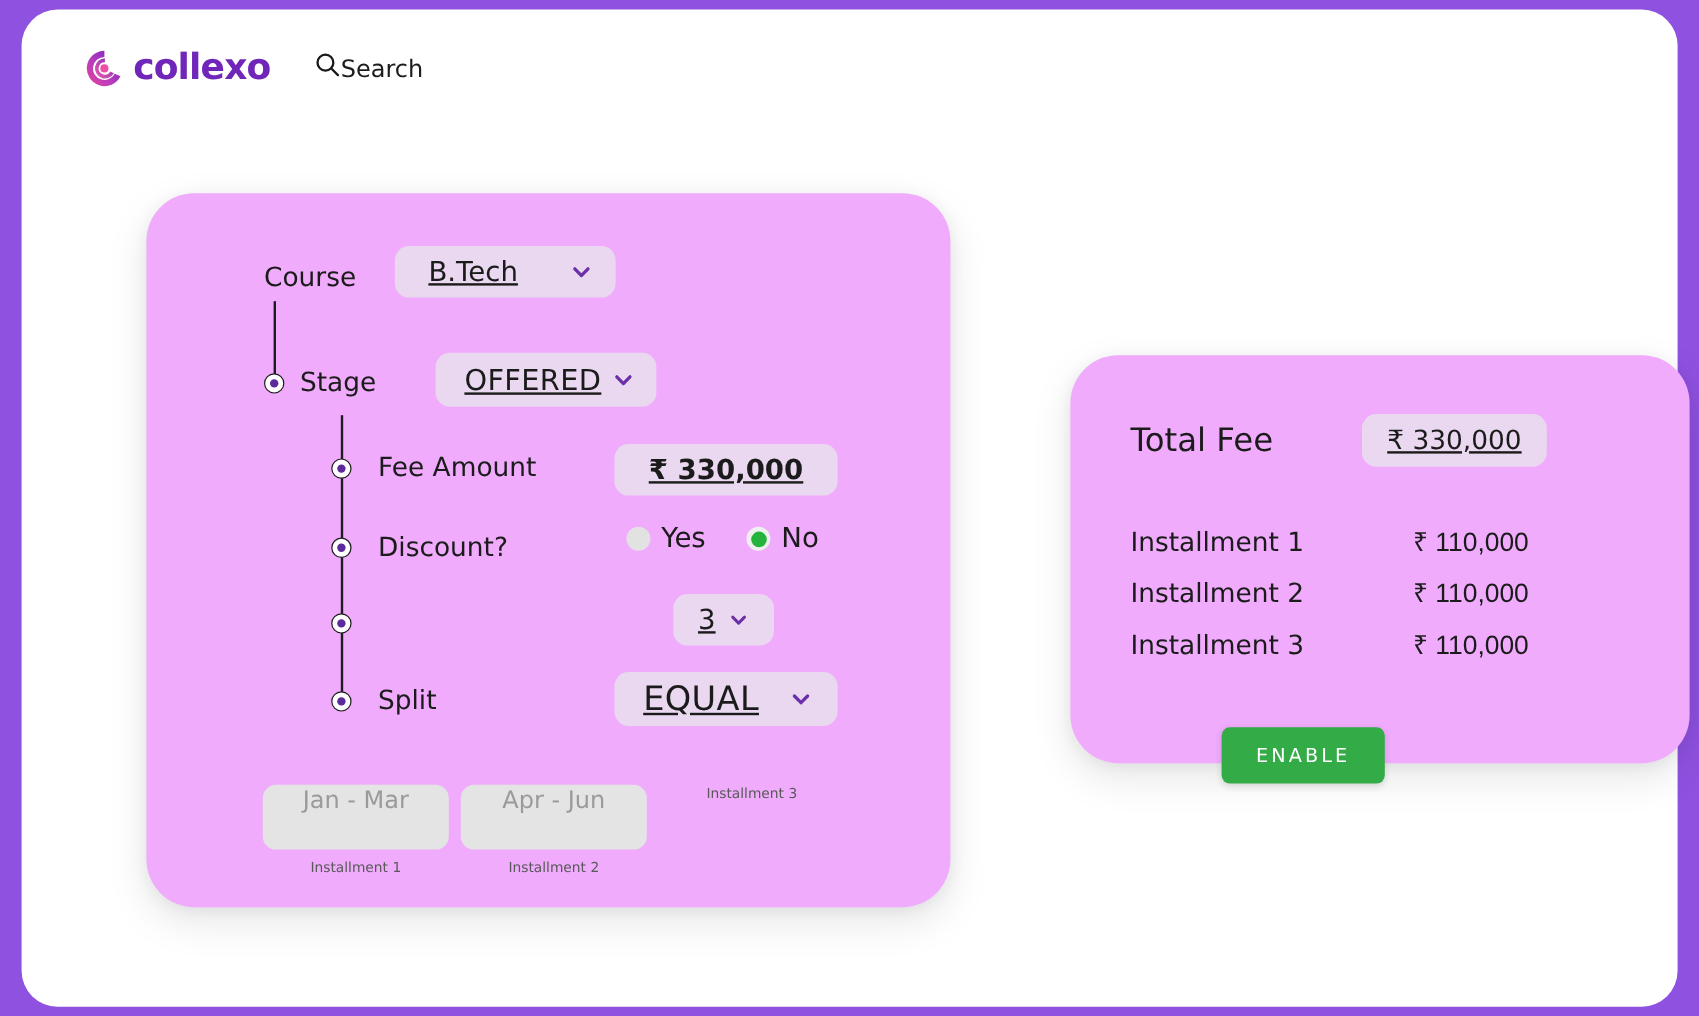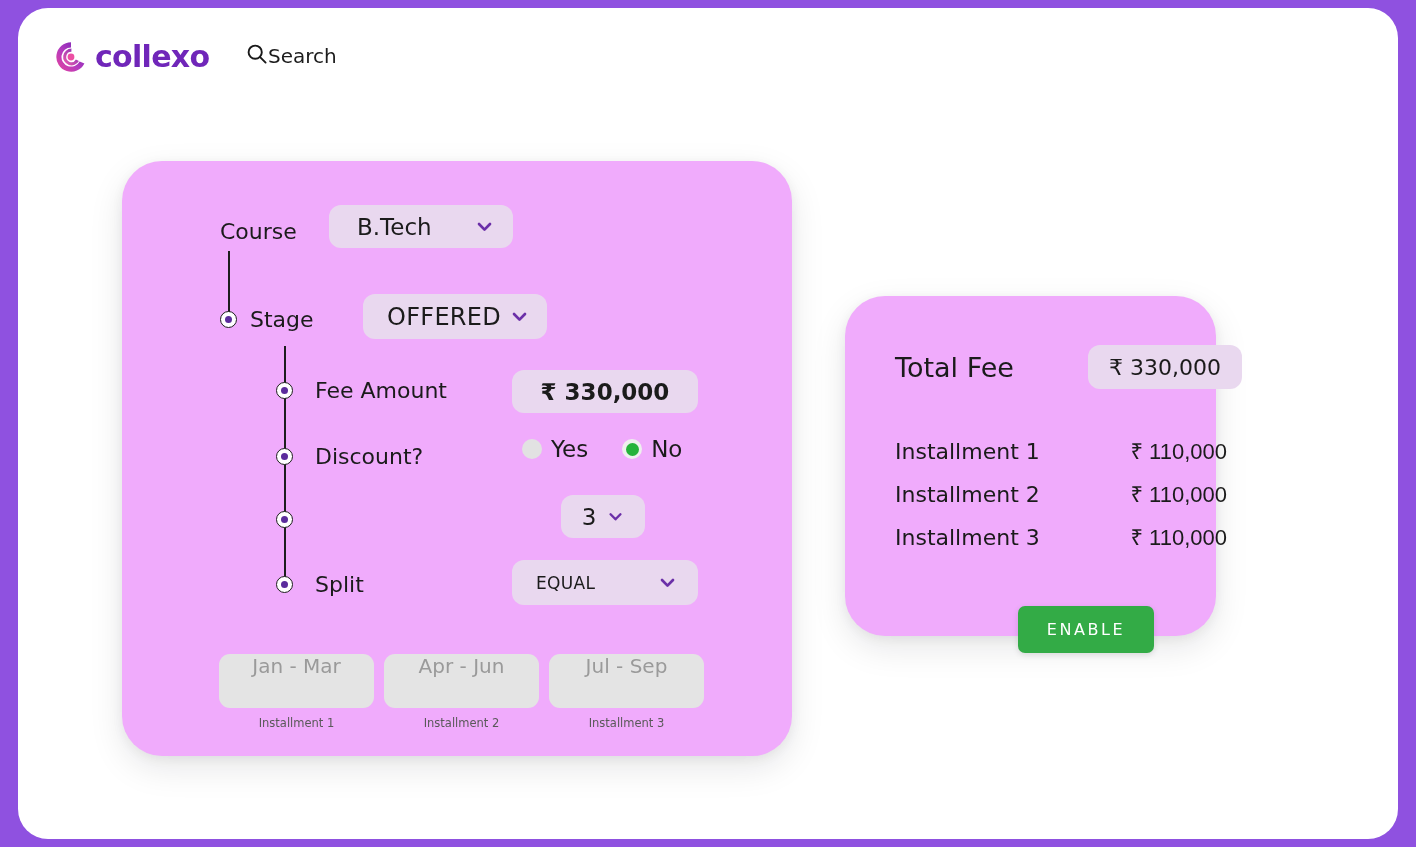--- a/index.html
+++ b/index.html
@@ -29,21 +29,21 @@
     top: 8px;
     width: 1380px;
     height: 831px;
     background: #ffffff;
     border-radius: 30px;
   }
 
   
   #topbar {
     position: absolute;
-    left: 0; top: 0;
+    left: 16px; top: 0;
     width: 100%;
     height: 110px;
   }
 
   #brand {
     position: absolute;
     left: 36px;
     top: 31px;
     display: flex;
     align-items: center;
@@ -86,23 +86,23 @@
   }
 
   #config-card {
     left: 104px;
     top: 153px;
     width: 670px;
     height: 595px;
   }
 
   #summary-card {
-    left: 827px;
+    left: 874px;
     top: 288px;
-    width: 371px;
+    width: 516px;
     height: 340px;
   }
 
   
   #tree {
     position: absolute;
     left: 0; top: 0;
     width: 100%; height: 100%;
   }
 
@@ -166,20 +166,21 @@
     align-items: center;
     justify-content: center;
     cursor: pointer;
     user-select: none;
   }
   .pill-text {
     font-size: 23px;
     color: #1b1b1b;
     font-family: "DejaVu Sans", sans-serif;
     white-space: nowrap;
+    text-decoration: underline;
   }
   .chevron {
     flex: 0 0 auto;
     display: inline-flex;
   }
 
   .dd-course {
     position: absolute;
     left: 207px; top: 44px;
     width: 184px; height: 43px;
@@ -208,21 +209,21 @@
     width: 84px; height: 43px;
     gap: 11px;
   }
   .dd-split {
     position: absolute;
     left: 390px; top: 399px;
     width: 186px; height: 45px;
     justify-content: space-between;
     padding: 0 21px 0 24px;
   }
-  .dd-split .pill-text { font-size: 17px; letter-spacing: 0.3px; }
+  .dd-split .pill-text { font-size: 28px; letter-spacing: 0.3px; }
 
   
   .radio-group {
     position: absolute;
     left: 400px; top: 275px;
     display: flex;
     align-items: center;
     gap: 34px;
   }
   .radio-option {
@@ -475,23 +476,20 @@
           </div>
           <span class="quarter-caption">Installment 1</span>
         </div>
         <div class="quarter-item">
           <div class="quarter-chip">
             <span class="quarter-chip-text">Apr - Jun</span>
           </div>
           <span class="quarter-caption">Installment 2</span>
         </div>
         <div class="quarter-item">
-          <div class="quarter-chip">
-            <span class="quarter-chip-text">Jul - Sep</span>
-          </div>
           <span class="quarter-caption">Installment 3</span>
         </div>
       </div>
 
     </div>
 
     <div id="summary-card" class="card">
 
       <div id="summary-total">
         <span id="summary-total-label">Total Fee</span>

